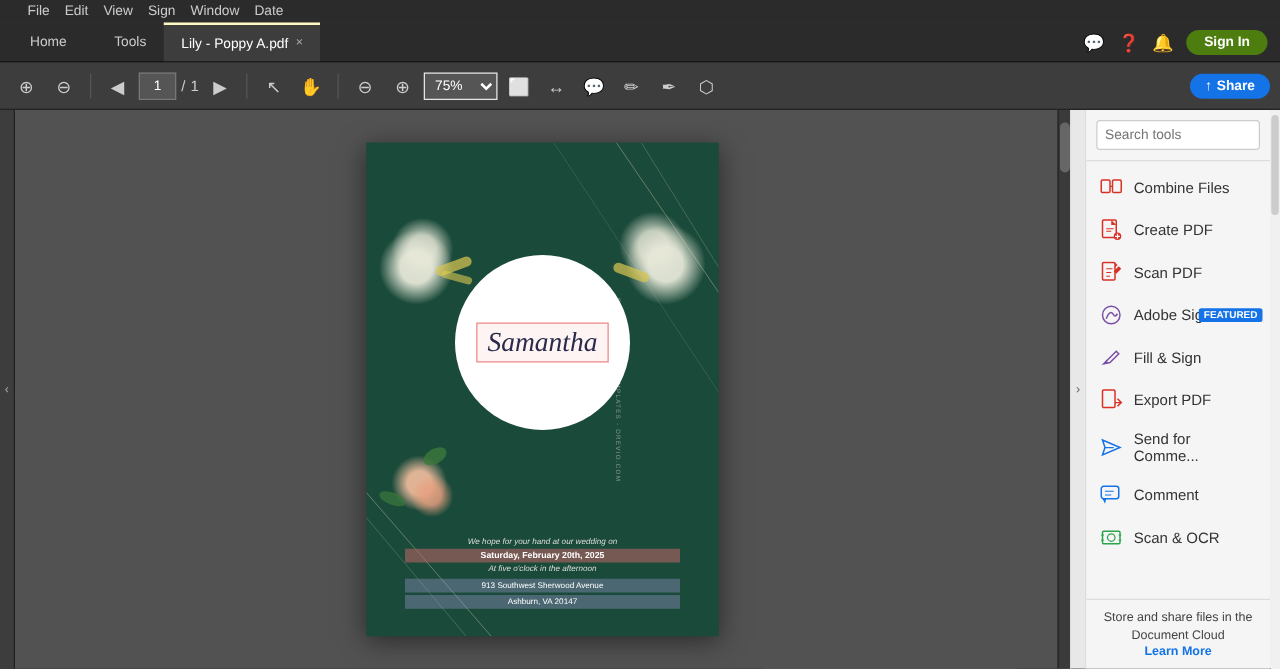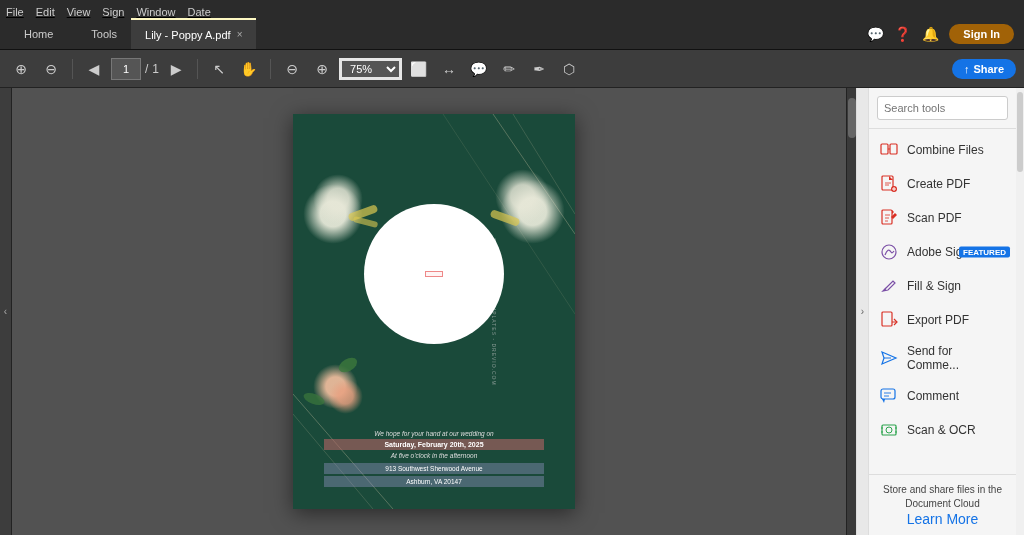--- a/index.html
+++ b/index.html
@@ -3,24 +3,23 @@
   <meta charset="utf-8">
   <style>
     * { margin: 0; padding: 0; box-sizing: border-box; }
     body { width: 1024px; height: 535px; overflow: hidden; font-family: Arial, sans-serif; background: #3a3a3a; }
 
     
     .menu-bar {
       height: 18px;
       background: #2b2b2b;
       display: flex;
-      align-items: flex-end;
-      padding: 0 6px;
+      align-items: center;
+      padding: 0 22px;
       gap: 12px;
-      text-decoration: underline;
     }
     .menu-item {
       font-size: 11px;
       color: #ccc;
       cursor: pointer;
     }
 
     
     .tab-bar {
       height: 32px;
@@ -62,21 +61,21 @@
       cursor: pointer;
     }
     .tab-bar-right {
       margin-left: auto;
       display: flex;
       align-items: center;
       gap: 10px;
       padding-right: 10px;
     }
     .signin-btn {
-      background: #a16207;
+      background: #4d7c0f;
       color: white;
       border: none;
       border-radius: 14px;
       padding: 4px 14px;
       font-size: 11px;
       cursor: pointer;
       font-weight: bold;
     }
     .tab-bar-icon {
       font-size: 14px;
@@ -122,21 +121,21 @@
       width: 30px;
       height: 22px;
       background: #555;
       border: 1px solid #777;
       color: white;
       font-size: 11px;
       text-align: center;
     }
     .zoom-select {
       background: #555;
-      border: 3px solid #e5e5e5;
+      border: 1px solid #e5e5e5;
       color: white;
       font-size: 11px;
       height: 22px;
       padding: 0 4px;
     }
     .share-btn {
       background: #1473e6;
       color: white;
       border: none;
       border-radius: 14px;
@@ -376,23 +375,24 @@
       border-top: 1px solid #ddd;
       background: #f5f5f5;
       text-align: center;
     }
     .footer-text {
       font-size: 10px;
       color: #444;
       line-height: 1.4;
     }
     .footer-link {
-      font-size: 14px;
+      font-size: 10px;
       color: #1473e6;
       cursor: pointer;
+      font-weight: bold;
     }
 
     
     .right-toggle {
       width: 12px;
       background: #e8e8e8;
       display: flex;
       align-items: center;
       justify-content: center;
       cursor: pointer;
@@ -534,20 +534,21 @@
         <div style="position:absolute;right:10px;top:25px;width:65px;height:65px;background:radial-gradient(circle,#f0f0e0 30%,transparent 70%);border-radius:50%;opacity:0.9;"></div>
         <div style="position:absolute;right:25px;top:15px;width:55px;height:55px;background:radial-gradient(circle,#e8e8d8 30%,transparent 70%);border-radius:50%;opacity:0.8;"></div>
 
         <div style="position:absolute;left:55px;top:55px;width:30px;height:8px;background:rgba(220,200,80,0.7);border-radius:4px;transform:rotate(-20deg);"></div>
         <div style="position:absolute;left:60px;top:65px;width:25px;height:6px;background:rgba(220,200,80,0.6);border-radius:3px;transform:rotate(15deg);"></div>
         <div style="position:absolute;right:55px;top:60px;width:30px;height:8px;background:rgba(220,200,80,0.7);border-radius:4px;transform:rotate(20deg);"></div>
       </div>
 
       <div class="floral-circle">
         <div class="name-box">
+          <div class="name-samantha">Samantha</div>
         </div>
       </div>
 
       <div style="position:absolute;bottom:85px;left:20px;width:60px;height:60px;z-index:3;">
         <div style="width:45px;height:45px;background:radial-gradient(circle,#f5c0a0 30%,transparent 70%);border-radius:50%;opacity:0.9;"></div>
         <div style="position:absolute;top:15px;left:15px;width:35px;height:35px;background:radial-gradient(circle,#e8a080 30%,transparent 70%);border-radius:50%;opacity:0.8;"></div>
 
         <div style="position:absolute;top:-5px;left:25px;width:20px;height:12px;background:rgba(60,120,60,0.8);border-radius:50%;transform:rotate(-30deg);"></div>
         <div style="position:absolute;top:30px;left:-10px;width:22px;height:10px;background:rgba(60,120,60,0.7);border-radius:50%;transform:rotate(20deg);"></div>
       </div>

